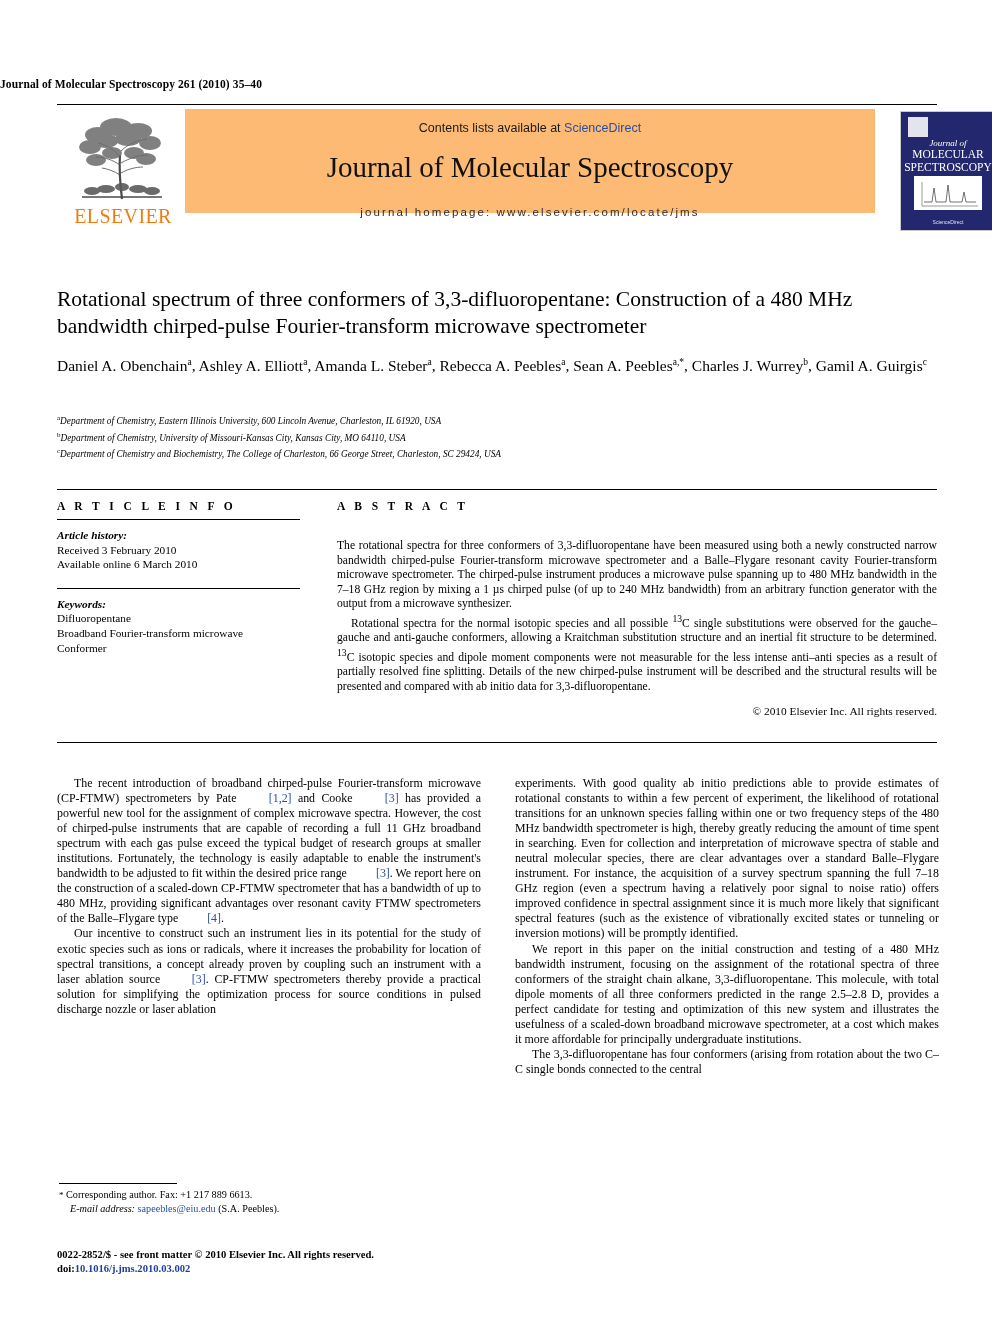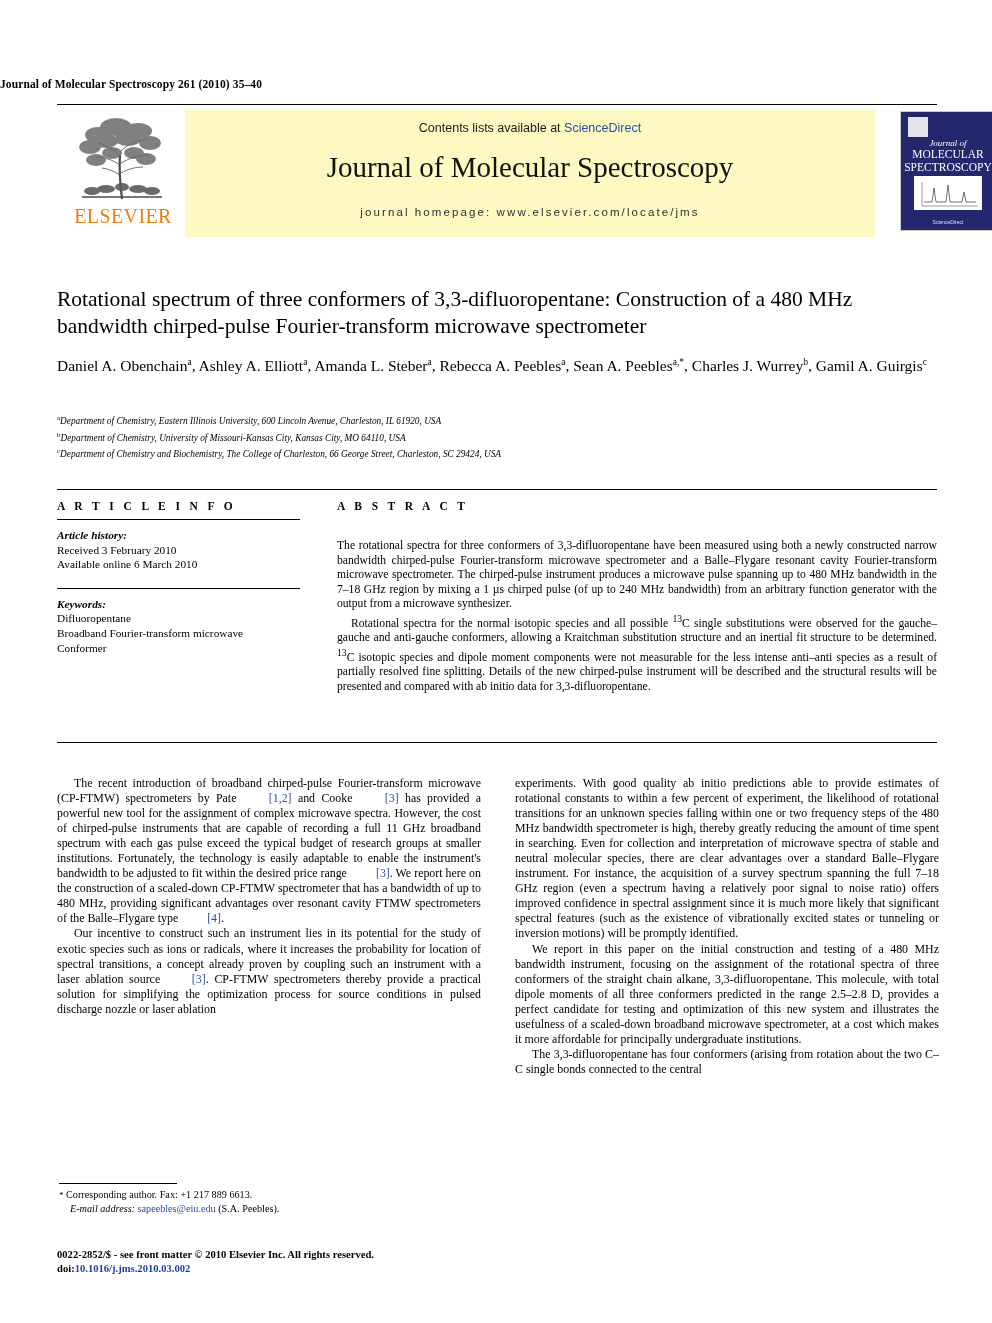--- a/index.html
+++ b/index.html
@@ -60,22 +60,22 @@
     font-size: 20px;
     letter-spacing: 0.4px;
     color: #ee7d11;
   }
   .tree-svg { position:absolute; left:14px; top:0px; }
 
   .masthead-band {
     position: absolute;
     left: 128px; top: 0px;
     width: 690px;
-    height: 128px;
-    background: #fef9c3;
+    height: 104px;
+    background: #fdba74;
   }
   .contents-line {
     position: absolute;
     left: 0; top: 12px;
     width: 690px;
     text-align: center;
     font-family: "Liberation Sans", sans-serif;
     font-size: 12.5px;
     color: #1a1a1a;
   }
@@ -380,20 +380,21 @@
       <div>Conformer</div>
     </div>
   </div>
 
   <div class="abs-col">
     <div class="abs-head">A B S T R A C T</div>
     <div class="abs-body">
       <p id="abs-p1">The rotational spectra for three conformers of 3,3-difluoropentane have been measured using both a newly constructed narrow bandwidth chirped-pulse Fourier-transform microwave spectrometer and a Balle–Flygare resonant cavity Fourier-transform microwave spectrometer. The chirped-pulse instrument produces a microwave pulse spanning up to 480 MHz bandwidth in the 7–18 GHz region by mixing a 1 µs chirped pulse (of up to 240 MHz bandwidth) from an arbitrary function generator with the output from a microwave synthesizer.</p>
       <p id="abs-p2">Rotational spectra for the normal isotopic species and all possible <sup>13</sup>C single substitutions were observed for the gauche–gauche and anti-gauche conformers, allowing a Kraitchman substitution structure and an inertial fit structure to be determined. <sup>13</sup>C isotopic species and dipole moment components were not measurable for the less intense anti–anti species as a result of partially resolved fine splitting. Details of the new chirped-pulse instrument will be described and the structural results will be presented and compared with ab initio data for 3,3-difluoropentane.</p>
     </div>
+    <div class="copyright">© 2010 Elsevier Inc. All rights reserved.</div>
   </div>
 
   <div class="rule-info-bottom"></div>
 
   <div class="col col-left">
     <p id="bl-p1" style="text-indent: 17px;">The recent introduction of broadband chirped-pulse Fourier-transform microwave (CP-FTMW) spectrometers by Pate <span class="ref">[1,2]</span> and Cooke <span class="ref">[3]</span> has provided a powerful new tool for the assignment of complex microwave spectra. However, the cost of chirped-pulse instruments that are capable of recording a full 11 GHz broadband spectrum with each gas pulse exceed the typical budget of research groups at smaller institutions. Fortunately, the technology is easily adaptable to enable the instrument's bandwidth to be adjusted to fit within the desired price range <span class="ref">[3]</span>. We report here on the construction of a scaled-down CP-FTMW spectrometer that has a bandwidth of up to 480 MHz, providing significant advantages over resonant cavity FTMW spectrometers of the Balle–Flygare type <span class="ref">[4]</span>.</p>
     <p id="bl-p2">Our incentive to construct such an instrument lies in its potential for the study of exotic species such as ions or radicals, where it increases the probability for location of spectral transitions, a concept already proven by coupling such an instrument with a laser ablation source <span class="ref">[3]</span>. CP-FTMW spectrometers thereby provide a practical solution for simplifying the optimization process for source conditions in pulsed discharge nozzle or laser ablation</p>
   </div>
 
   <div class="col col-right">

